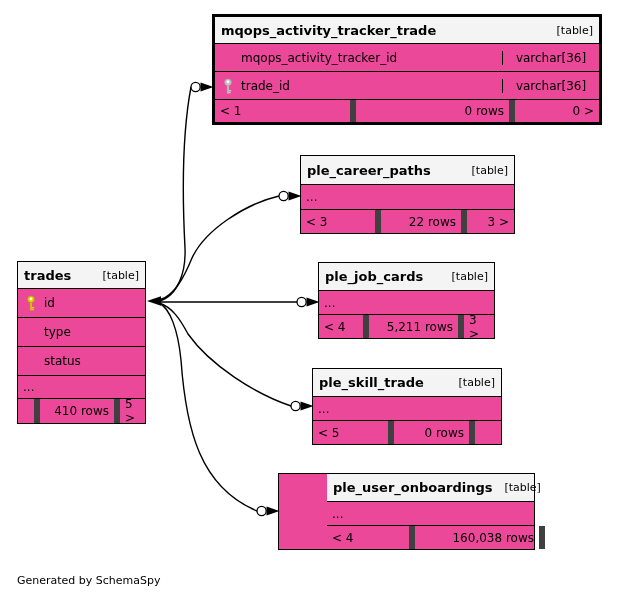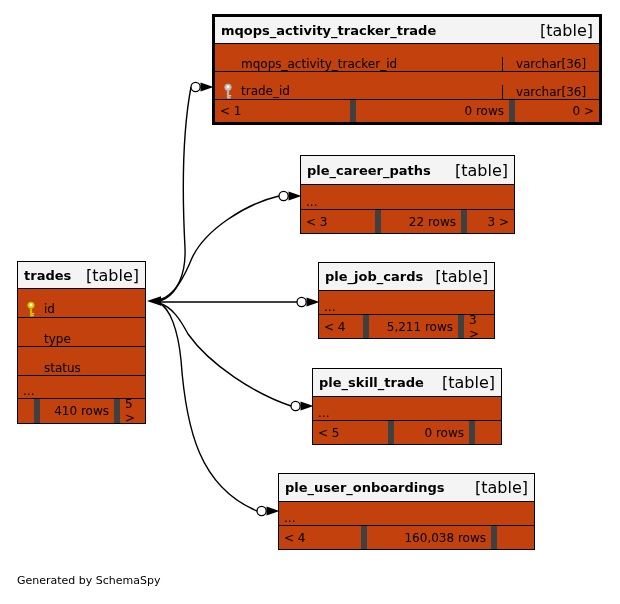--- a/index.html
+++ b/index.html
@@ -3,31 +3,31 @@
 <meta charset="utf-8">
 <style>
   html,body{margin:0;padding:0;}
   body{
     width:620px;height:604px;background:#ffffff;position:relative;overflow:hidden;
     font-family:"DejaVu Sans",sans-serif;color:#000;
   }
   .canvas{position:absolute;inset:0;}
   
   .tbl{
-    position:absolute;background:#c2410c;border:1px solid #000;
+    position:absolute;background:#ec4899;border:1px solid #000;
     font-size:12px;box-sizing:border-box;z-index:2;
   }
   .tbl.focus{border-width:3px;}
   .tbl-h{
     display:flex;justify-content:space-between;align-items:center;
     background:#f4f4f4;padding:0 6px;box-sizing:border-box;
   }
   .tbl-h .nm{font-weight:bold;font-size:13px;white-space:nowrap;}
-  .tbl-h .tag{font-size:16px;padding-left:12px;white-space:nowrap;}
-  .row{display:flex;align-items:flex-end;border-top:1px solid #000;box-sizing:border-box;}
+  .tbl-h .tag{font-size:11px;padding-left:12px;white-space:nowrap;}
+  .row{display:flex;align-items:center;border-top:1px solid #000;box-sizing:border-box;}
   .cell-name{flex:1;display:flex;align-items:center;padding-left:8px;min-width:0;}
   .icon-slot{width:18px;display:flex;align-items:center;flex:none;}
   .cell-type{
     width:96px;flex:none;border-left:1px solid #000;
     display:flex;align-items:center;justify-content:center;
   }
   .dots-row .cell-name{padding-left:5px;}
   .foot{display:flex;border-top:1px solid #000;box-sizing:border-box;}
   .fc{display:flex;align-items:center;padding:0 5px;box-sizing:border-box;flex:none;}
   .fc.grow{flex:1;}
@@ -164,21 +164,21 @@
         <span>...</span>
       </div>
     </div>
     <div class="foot" style="height:24px;">
       <div class="fc" style="width:75px;">&lt; 5</div>
       <div class="fc r" style="width:81px;">0 rows</div>
       <div class="fc r grow"></div>
     </div>
   </div>
 
-  <div class="tbl" style="left:278px;top:473px;width:257px;">
+  <div class="tbl" style="left:278px;top:473px;width:257px;padding-left:48px;">
     <div class="tbl-h" style="height:27px;">
       <span class="nm">ple_user_onboardings</span>
       <span class="tag">[table]</span>
     </div>
     <div class="row dots-row" style="height:24px;">
       <div class="cell-name">
         <span>...</span>
       </div>
     </div>
     <div class="foot" style="height:24px;">

